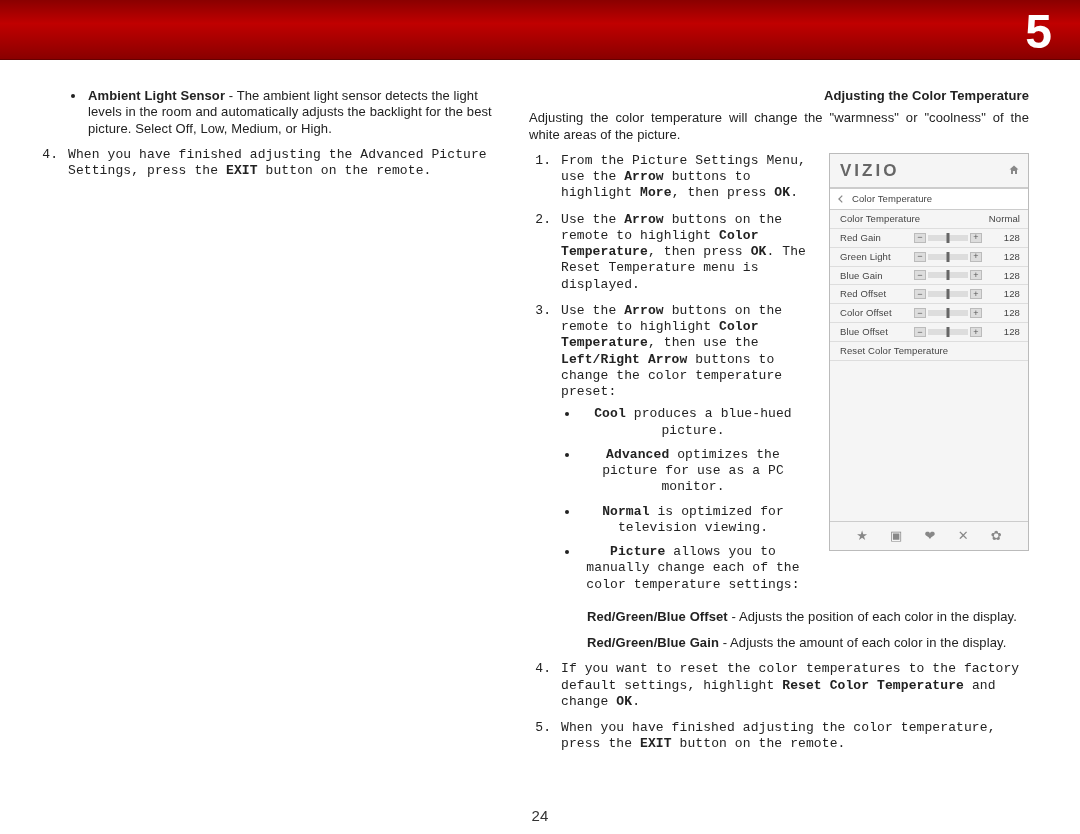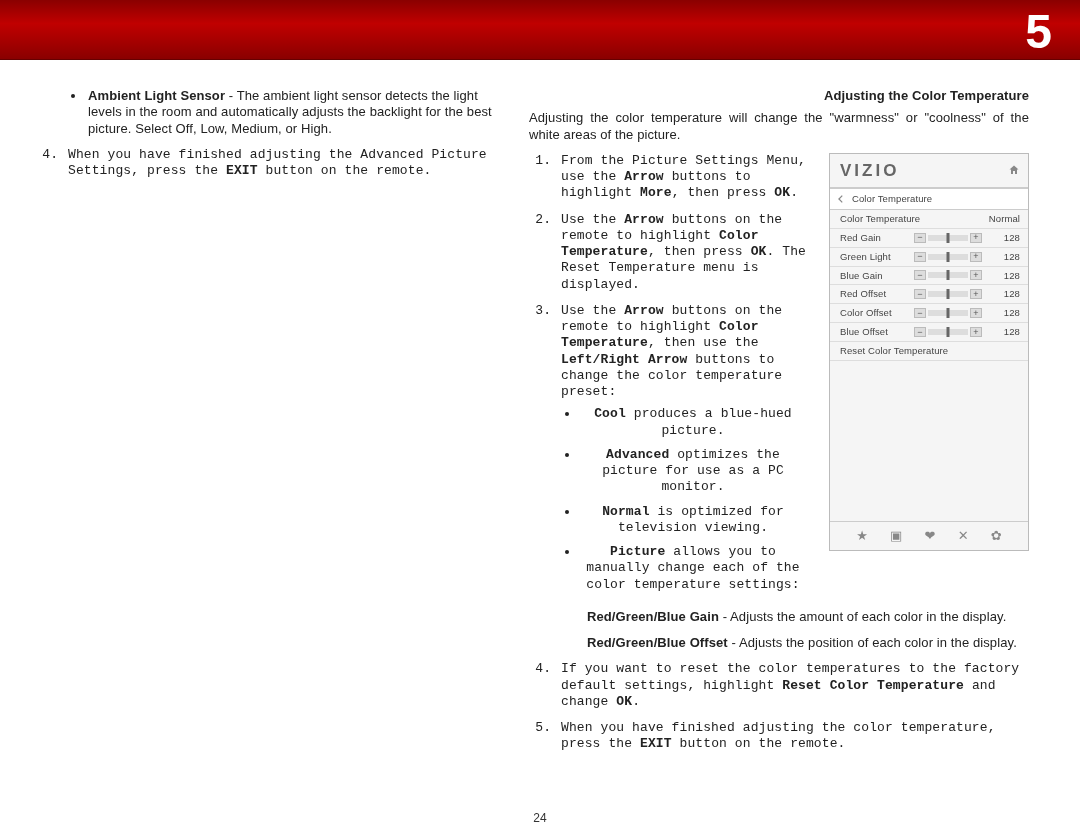--- a/index.html
+++ b/index.html
@@ -99,21 +99,21 @@
     display:flex; justify-content:space-evenly; align-items:center;
     padding:6px 4px; border-top:1px solid #ccc;
   }
   .osd-footer span { color:#888; font-size:13px; }
 
   .page-num {
     position:absolute;
     bottom: 8px;
     left:50%;
     transform:translateX(-50%);
-    font-size:12px;
+    font-size:15px;
     color:#333;
   }
   .page-wrap { position:relative; height:834px; }
 
   .just { text-align: justify; }
 
   b { font-weight:700; }
 </style>
 </head>
 <body>
@@ -257,25 +257,25 @@
             <span>★</span>
             <span>▣</span>
             <span>❤</span>
             <span>✕</span>
             <span>✿</span>
           </div>
         </div>
       </div>
 
       <div class="deep-indent" style="margin-left:58px;">
+        <b>Red/Green/Blue Offset</b><span> - Adjusts the position of each color in the display.</span>
+      </div>
+      <div class="deep-indent" style="margin-left:58px;">
         <b>Red/Green/Blue Gain</b><span> - Adjusts the amount of each color in the display.</span>
       </div>
-      <div class="deep-indent" style="margin-left:58px;">
-        <b>Red/Green/Blue Offset</b><span> - Adjusts the position of each color in the display.</span>
-      </div>
 
       <ol class="num-list" start="4">
         <li>
           <span>If you want to reset the color temperatures to the factory default settings, highlight </span><b>Reset Color Temperature</b><span> and change </span><b>OK</b><span>.</span>
         </li>
         <li>
           <span>When you have finished adjusting the color temperature, press the </span><b>EXIT</b><span> button on the remote.</span>
         </li>
       </ol>
 

